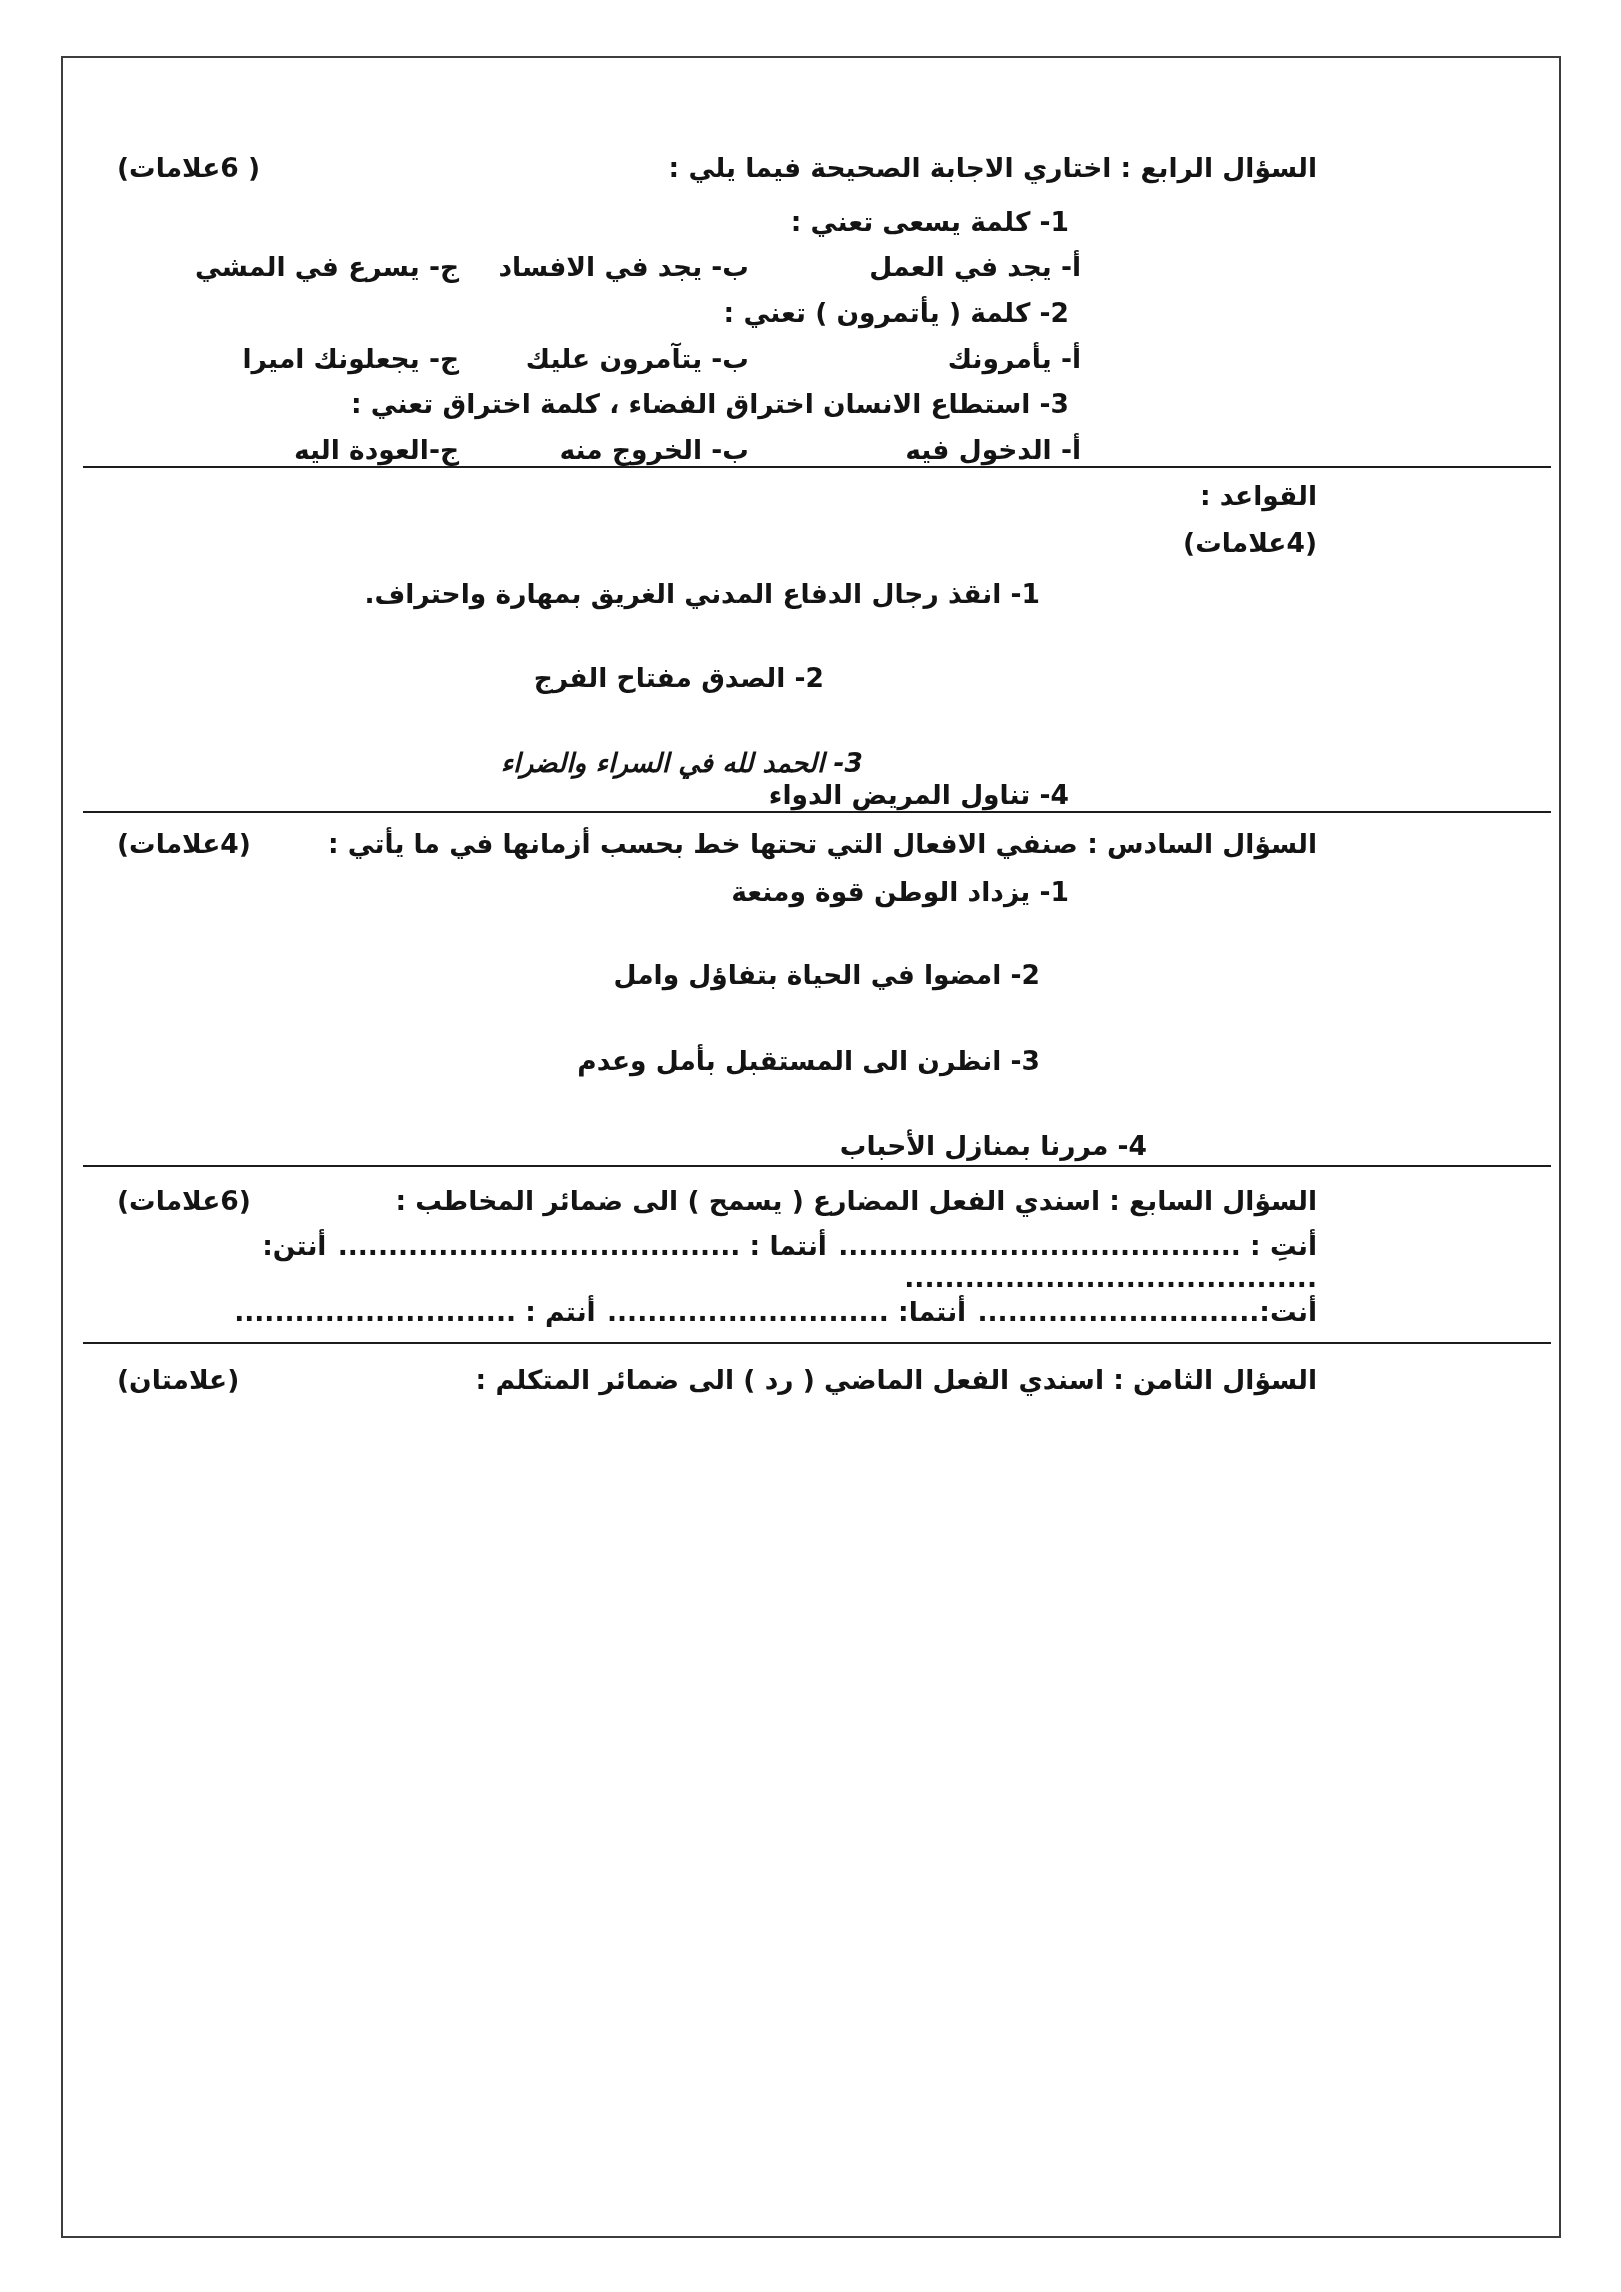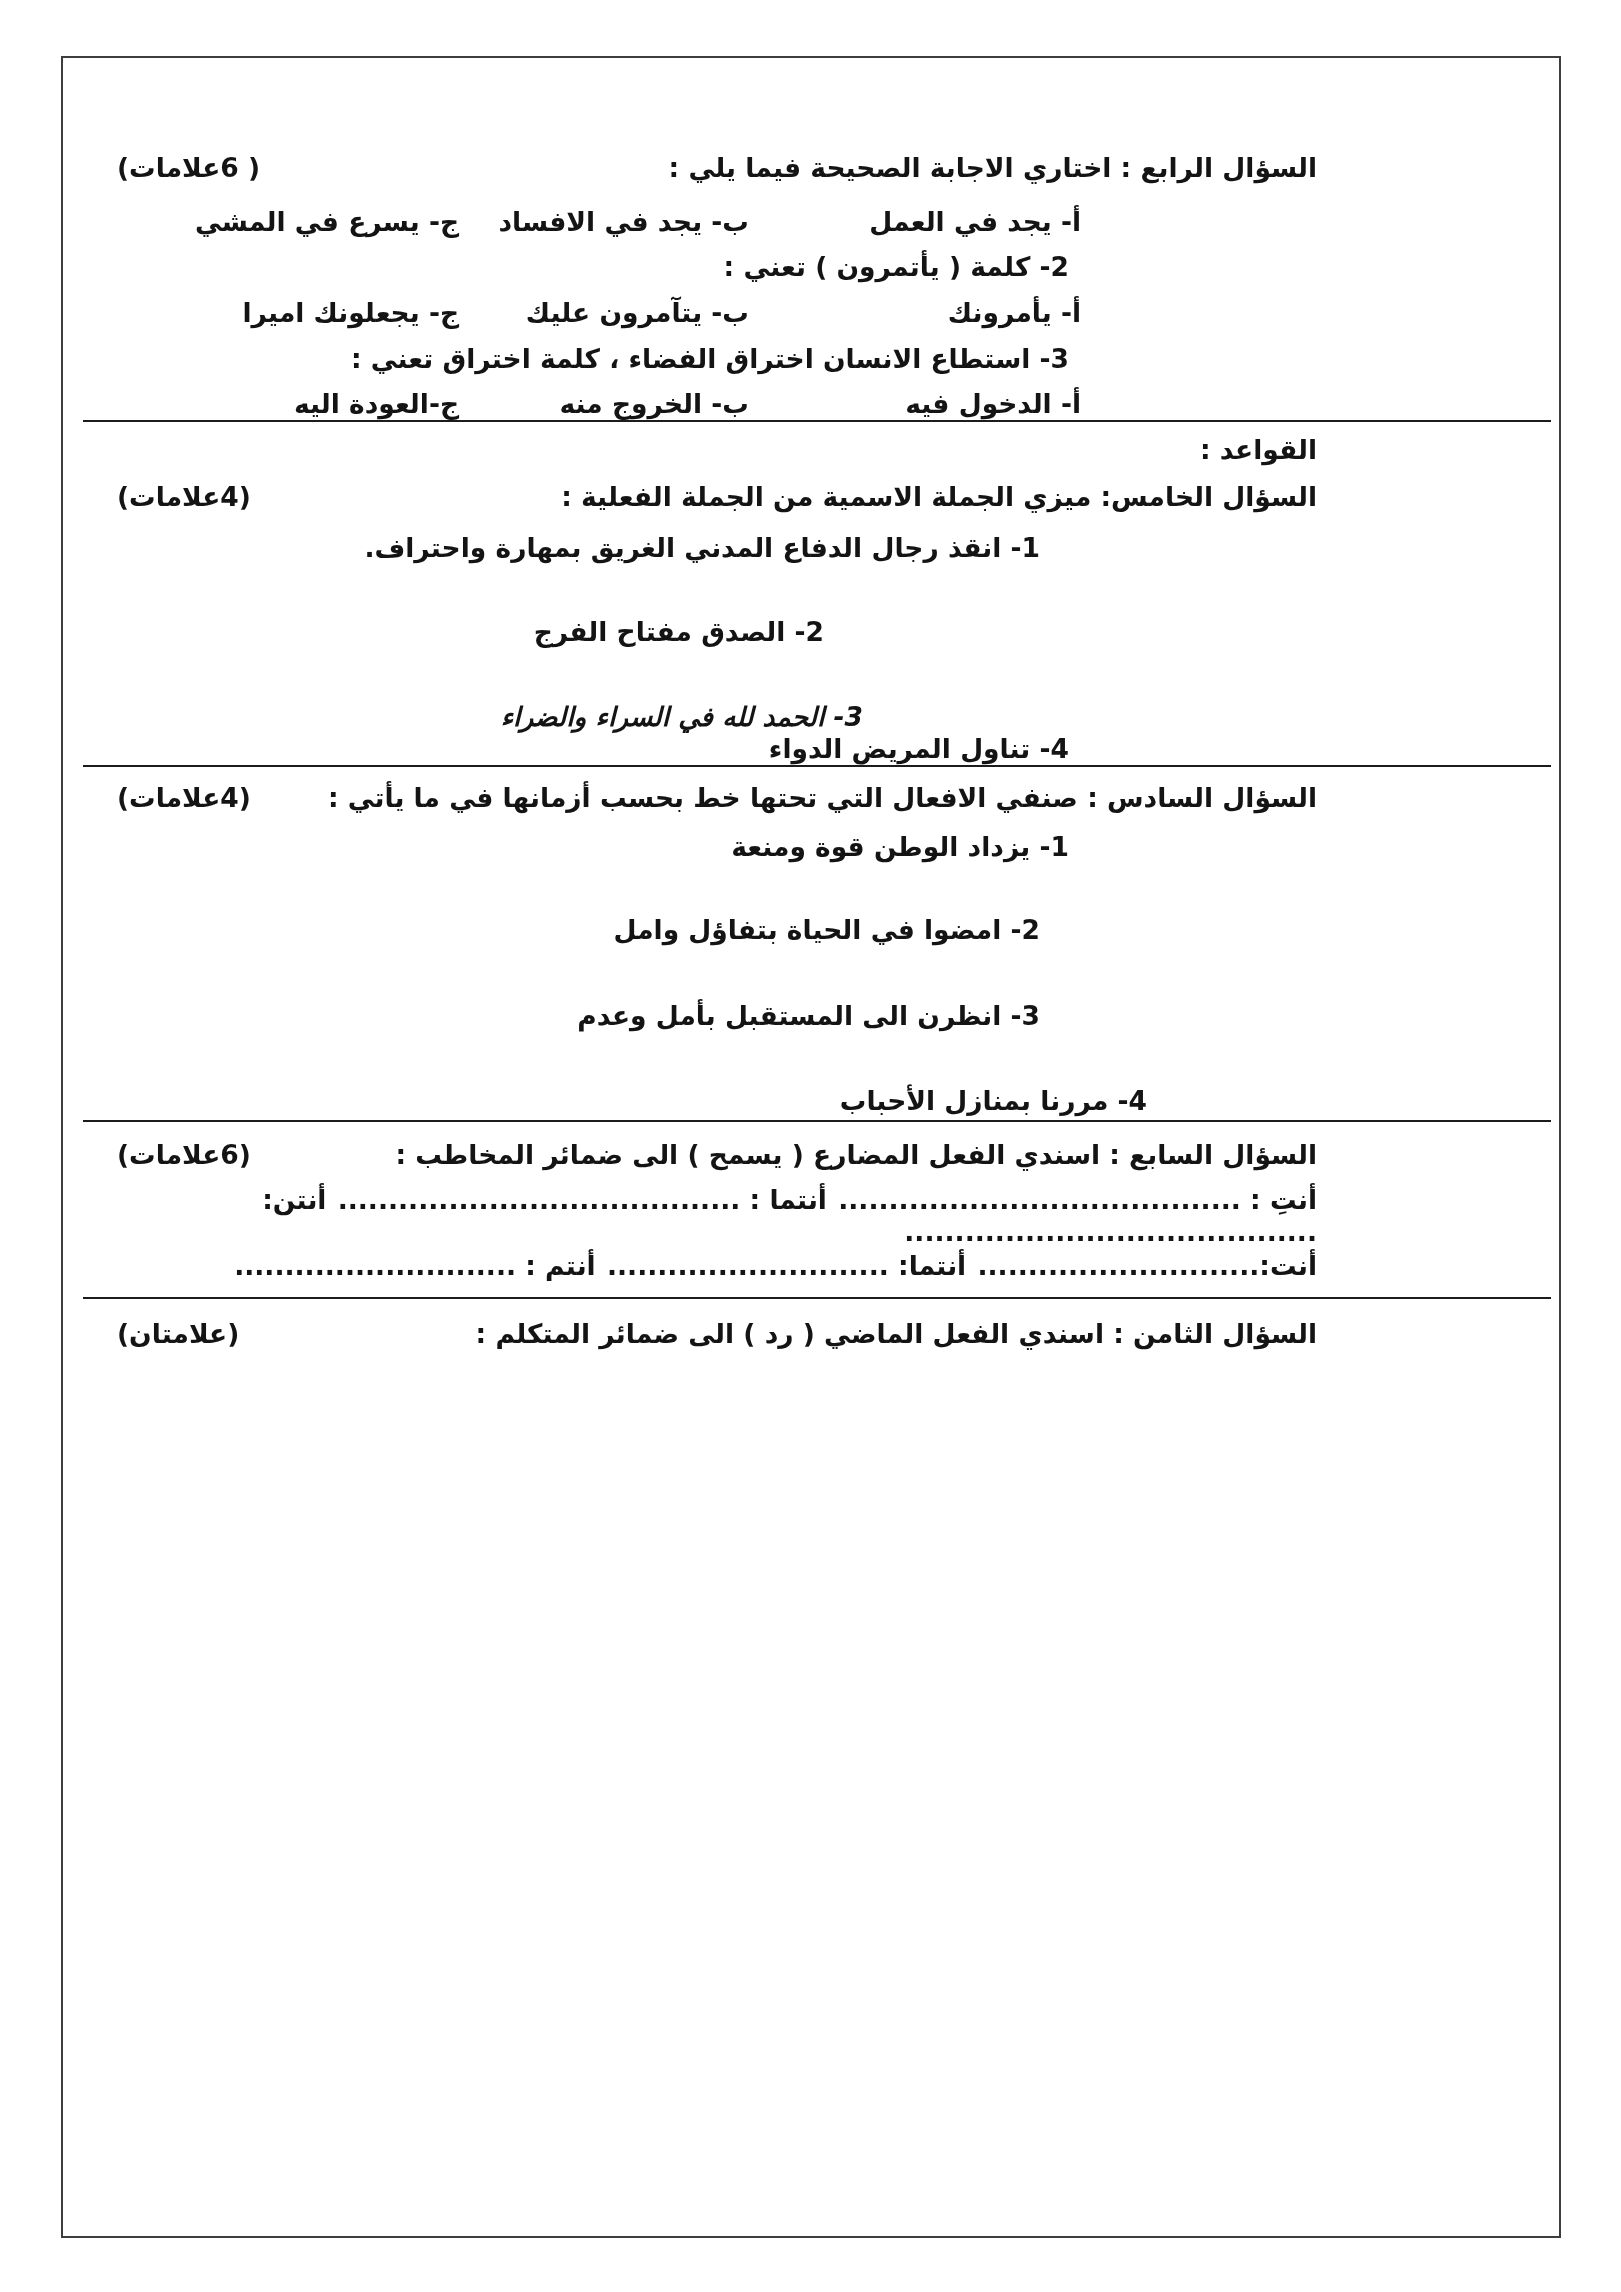--- a/index.html
+++ b/index.html
@@ -48,20 +48,21 @@
 
 <div class="page">
   <div class="frame">
     <div class="content">
 
       <div class="t qheader mb22">
         <span>السؤال الرابع : اختاري الاجابة الصحيحة فيما يلي :</span>
         <span class="marks">( 6علامات)</span>
       </div>
 
+      <div class="t in500 mb14">1- كلمة يسعى تعني :</div>
       <div class="opts mb14">
         <span class="opt oa">أ- يجد في العمل</span>
         <span class="opt ob">ب- يجد في الافساد</span>
         <span class="opt oc">ج- يسرع في المشي</span>
       </div>
 
       <div class="t in500 mb14">2- كلمة ( يأتمرون ) تعني :</div>
       <div class="opts mb14">
         <span class="opt oa">أ- يأمرونك</span>
         <span class="opt ob">ب- يتآمرون عليك</span>
@@ -73,21 +74,20 @@
         <span class="opt oa">أ- الدخول فيه</span>
         <span class="opt ob">ب- الخروج منه</span>
         <span class="opt oc">ج-العودة اليه</span>
       </div>
 
       <hr class="rule mb12">
 
       <div class="t gram mb15">القواعد :</div>
 
       <div class="t qheader mb20">
-        <span>السؤال الخامس: ميزي الجملة الاسمية من الجملة الفعلية :</span>
         <span class="marks">(4علامات)</span>
       </div>
       <div class="t in530 mb53">1-  انقذ رجال الدفاع المدني الغريق بمهارة واحتراف.</div>
       <div class="t in750 mb54">2-  الصدق مفتاح الفرج</div>
       <div class="t in710 mb57">3-  الحمد لله في السراء والضراء</div>
       <div class="t in500 mb0">4- تناول المريض الدواء</div>
 
       <hr class="rule mb15">
 
       <div class="t qheader mb17">

